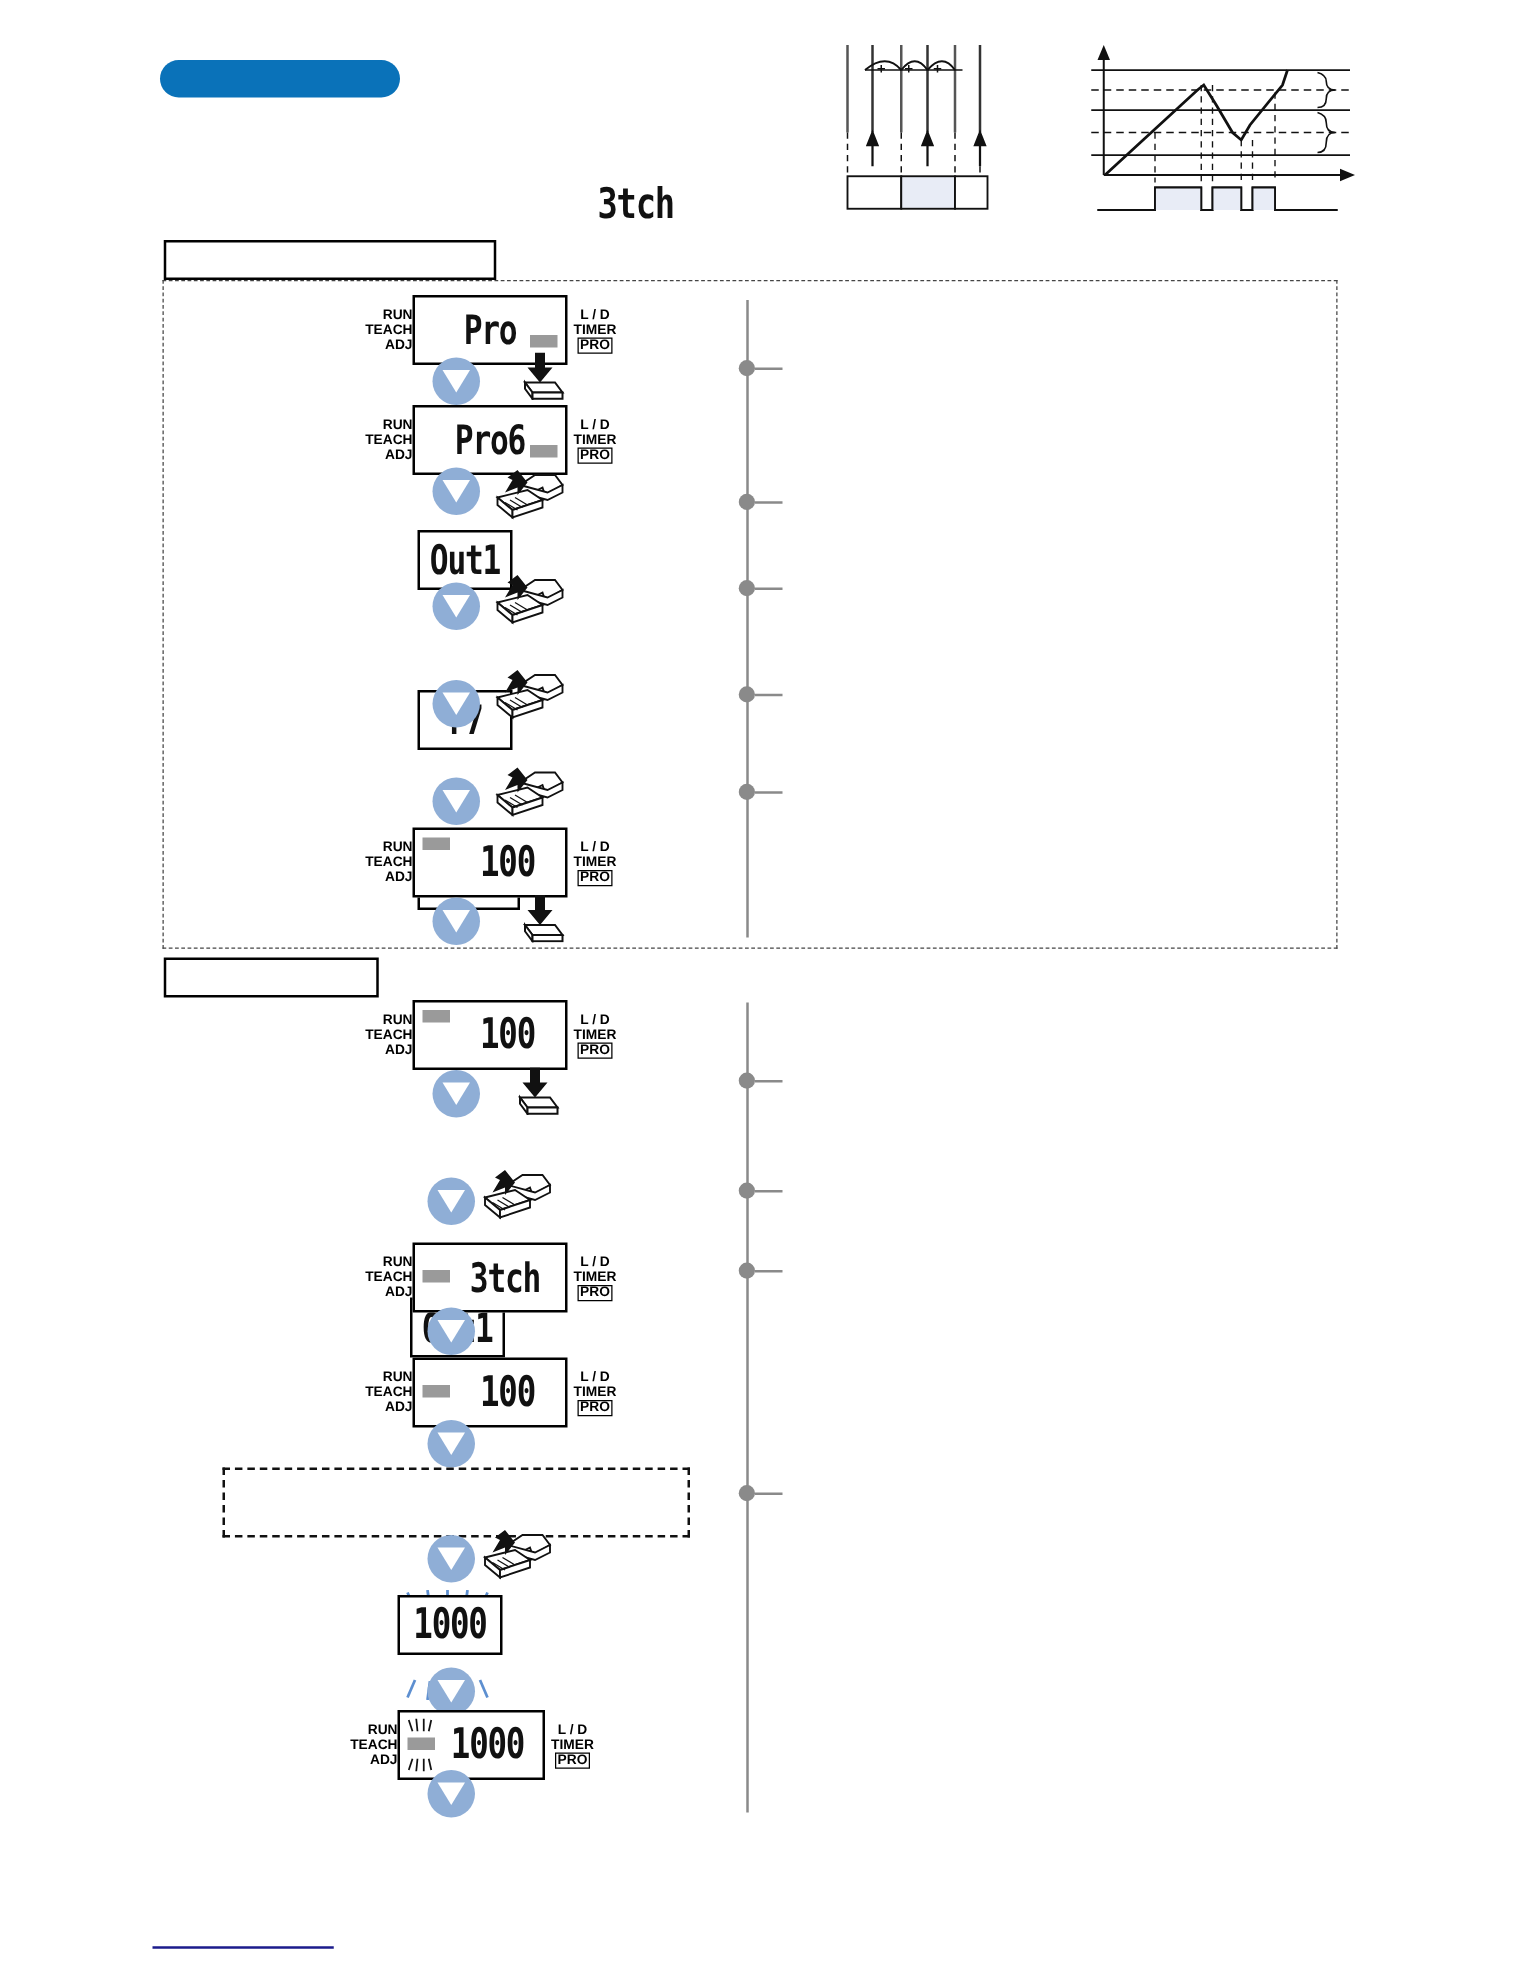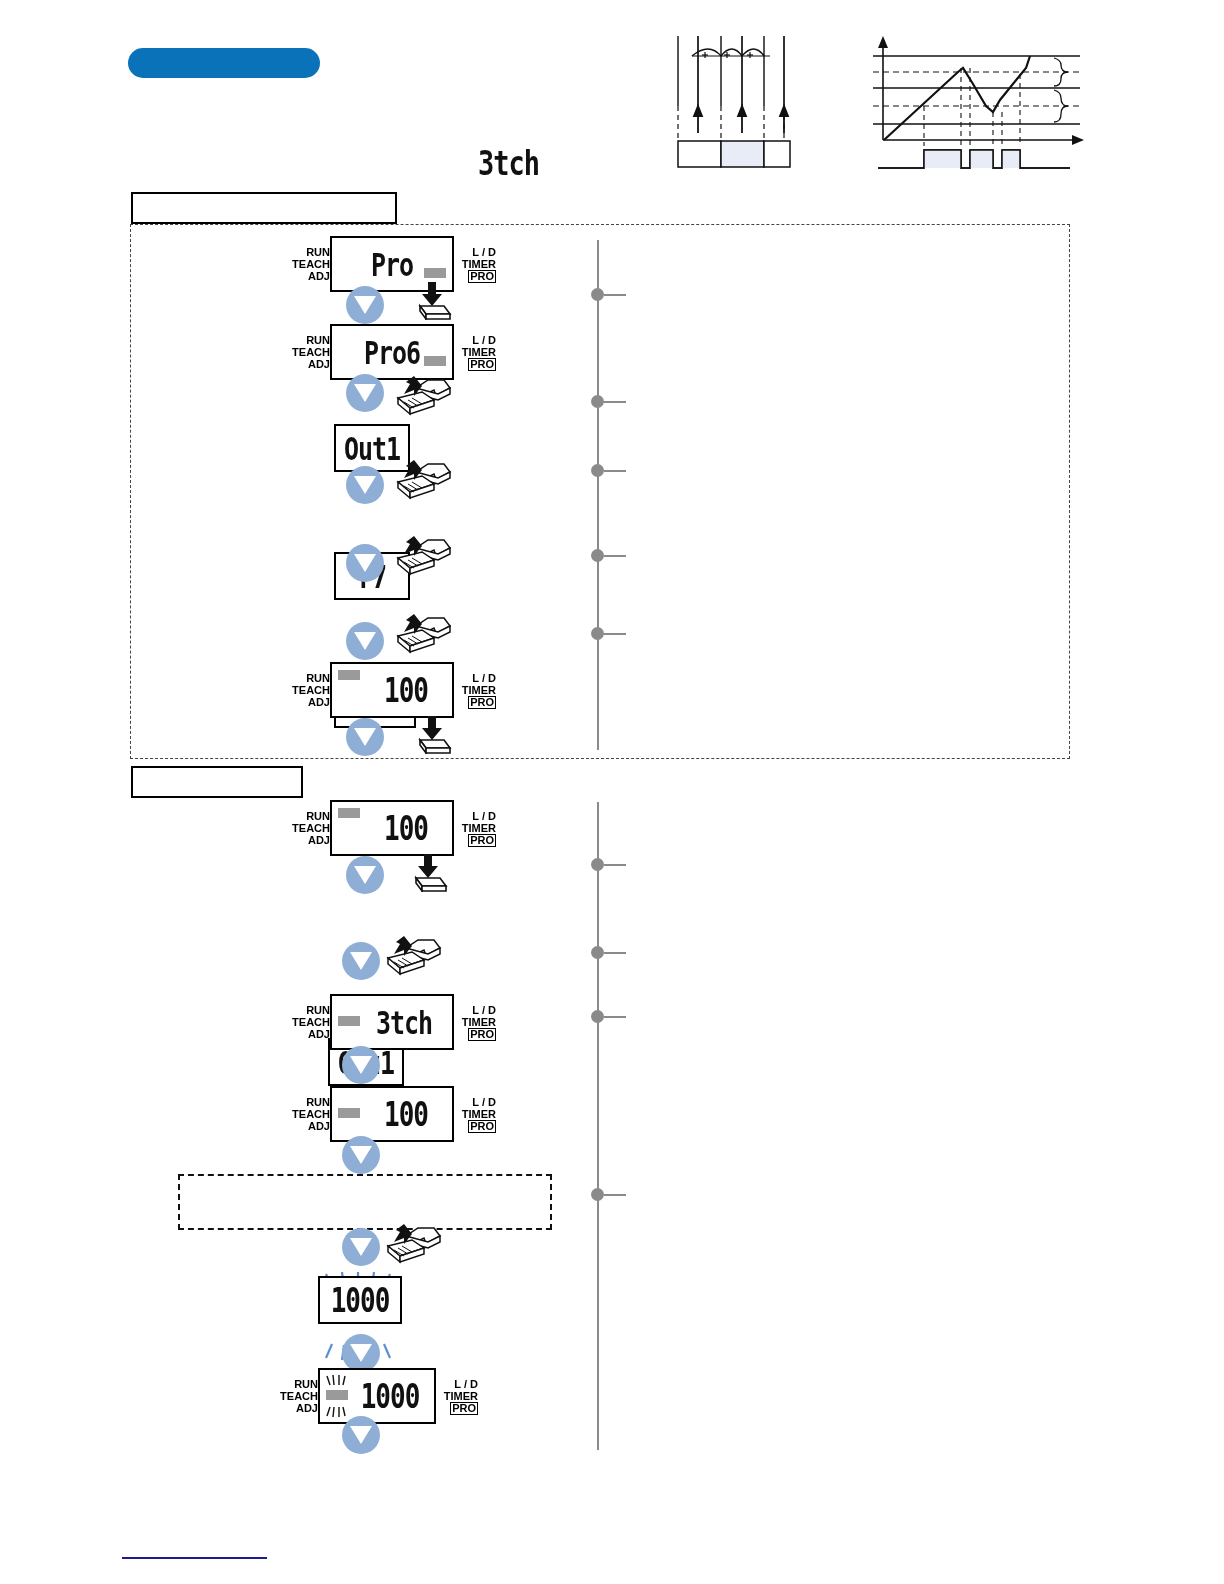--- a/index.html
+++ b/index.html
@@ -45,21 +45,21 @@
   
   .lcd{
     display:flex;align-items:center;
   }
   .lcd-left{
     font-size:11px;line-height:12px;font-weight:bold;color:#000;
     text-align:right;width:42px;letter-spacing:0px;
   }
   .lcd-right{
     font-size:11px;line-height:12px;font-weight:bold;color:#000;
-    text-align:right;width:40px;margin-left:2px;
+    text-align:center;width:40px;margin-left:2px;
   }
   .lcd-right .pro{
     border:1.5px solid #000;display:inline-block;padding:0 1px;
     line-height:11px;
   }
   .lcd-screen{
     border:2px solid #000;background:#fff;
     width:120px;height:52px;position:relative;
     display:flex;align-items:center;justify-content:center;
   }

